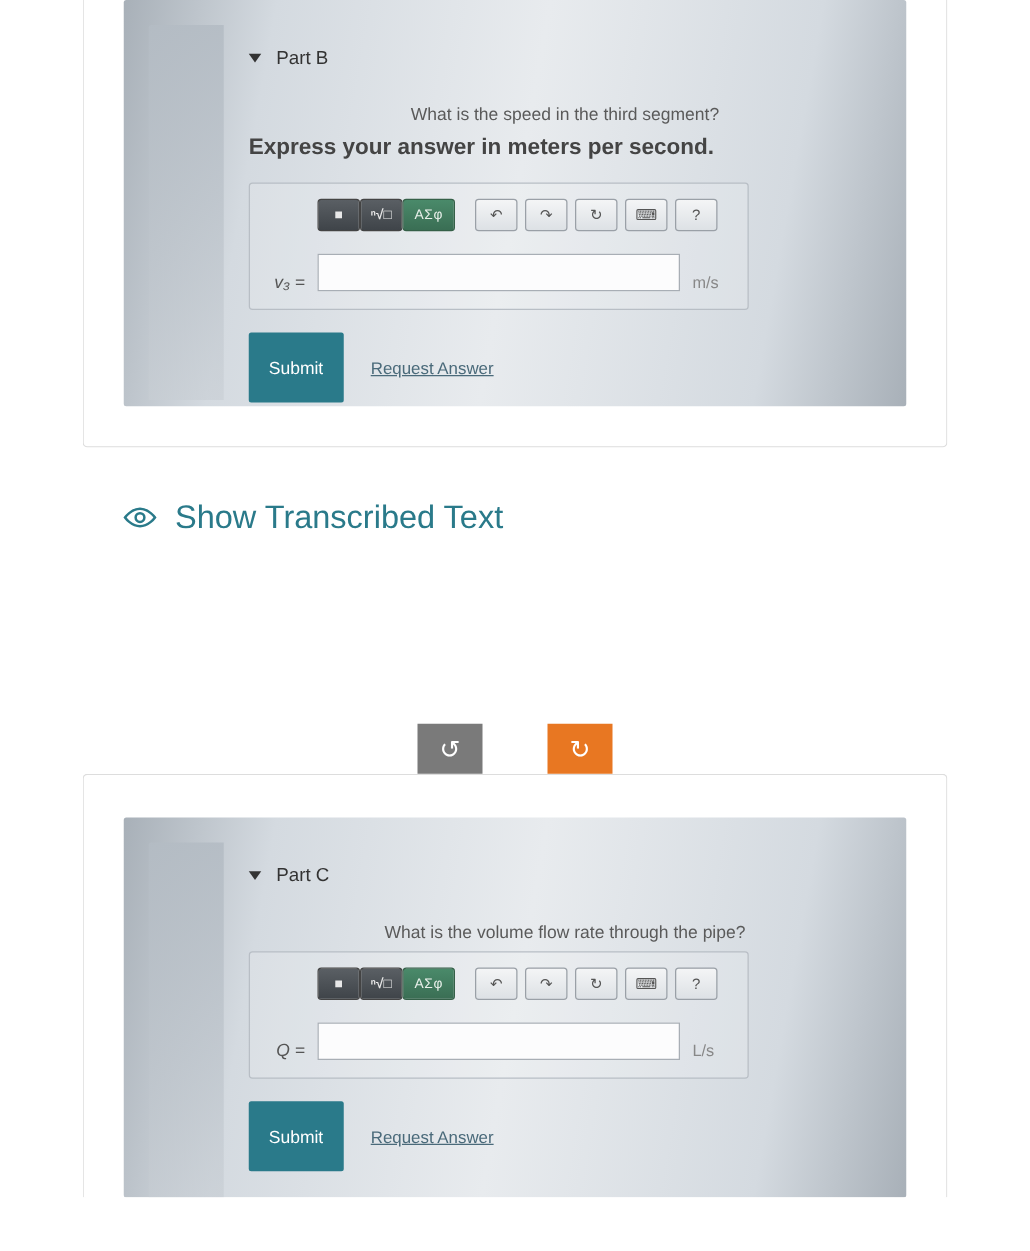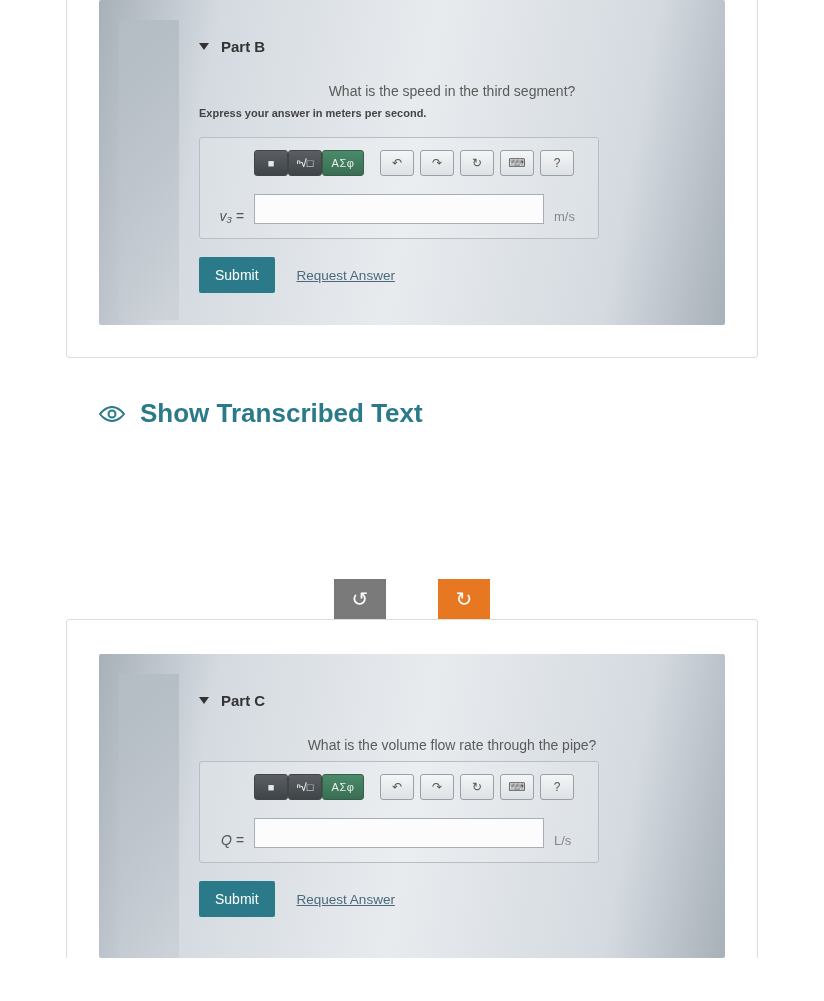--- a/index.html
+++ b/index.html
@@ -40,40 +40,40 @@
     border-radius: 2px 0 0 0;
   }
   .part-main {
     margin-left: 80px;
     padding-top: 18px;
   }
   .part-header {
     display: flex;
     align-items: center;
     gap: 12px;
-    font-weight: bold;
+    font-weight: normal;
     color: #333;
     font-size: 15px;
     margin-bottom: 28px;
   }
   .caret {
     width: 0; height: 0;
     border-left: 5px solid transparent;
     border-right: 5px solid transparent;
     border-top: 7px solid #333;
   }
   .question {
     color: #5a5a5a;
     font-size: 14px;
     margin-bottom: 8px;
     text-align: center;
   }
   .instruction {
     color: #444;
-    font-size: 11px;
+    font-size: 18px;
     font-weight: bold;
     margin-bottom: 18px;
   }
   .answer-box {
     border: 1px solid #b8bec5;
     border-radius: 3px;
     padding: 12px 14px 14px 14px;
     background: rgba(255,255,255,0.15);
     width: 400px;
   }
@@ -140,40 +140,40 @@
   .submit-row {
     margin-top: 18px;
     display: flex;
     align-items: center;
     gap: 22px;
   }
   .submit-btn {
     background: #2a7a8a;
     color: #fff;
     border: none;
-    padding: 10px 16px;
+    padding: 20px 16px;
     font-size: 14px;
     border-radius: 2px;
     cursor: pointer;
   }
   .request-link {
     color: #4a6a7a;
     font-size: 13.5px;
     text-decoration: underline;
     cursor: pointer;
   }
 
   .show-transcribed {
     display: flex;
     align-items: center;
     gap: 14px;
     margin: 40px 0 0 98px;
     color: #2a7a8a;
     font-size: 26px;
-    font-weight: 700;
+    font-weight: 400;
     cursor: pointer;
     font-family: -apple-system, "Segoe UI", sans-serif;
   }
   .eye-icon svg { display: block; }
 
   .middle-controls {
     display: flex;
     justify-content: center;
     gap: 52px;
     margin: 150px 0 0 0;

